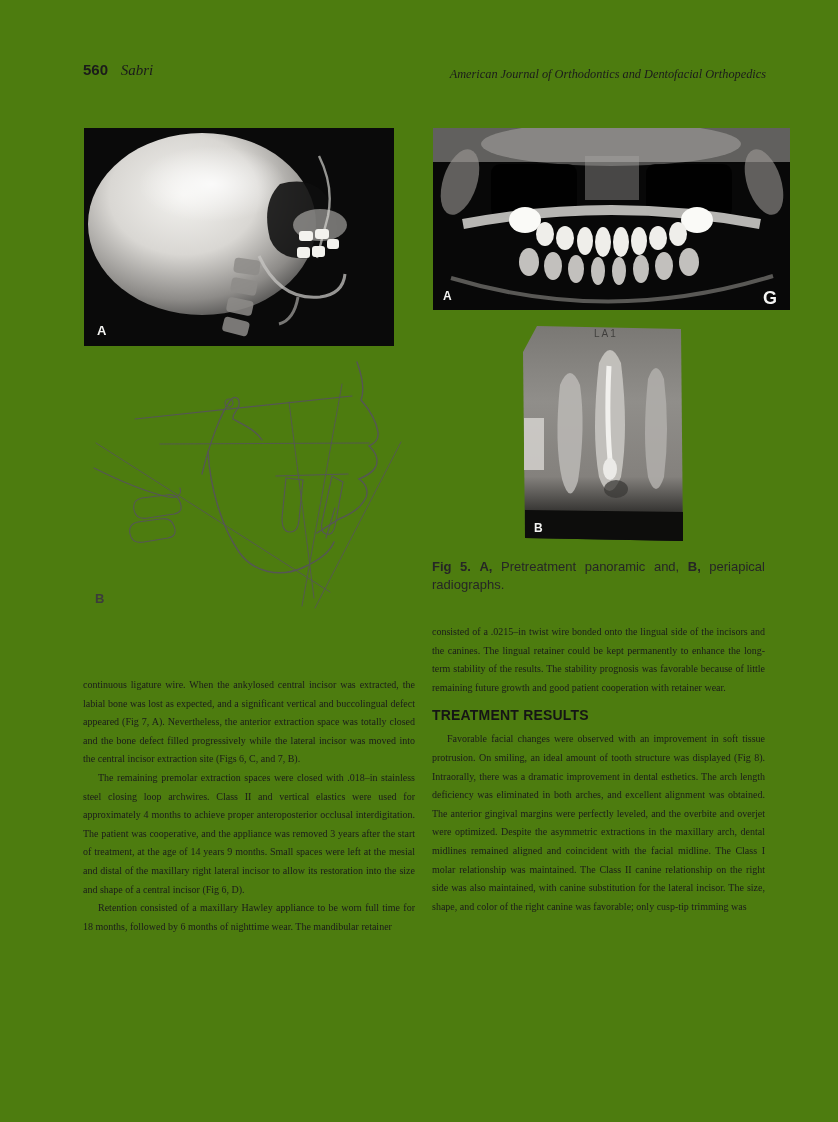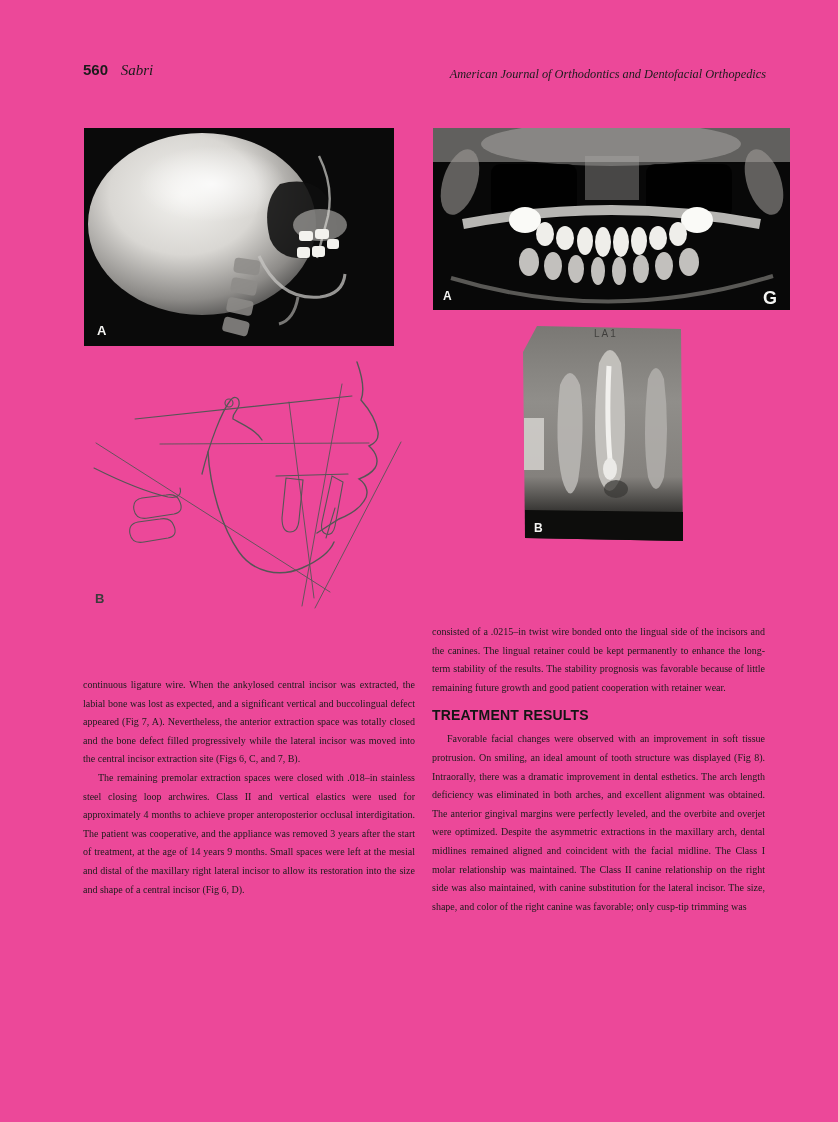--- a/index.html
+++ b/index.html
@@ -1,17 +1,17 @@
 <!DOCTYPE html>
 <html><head>
 <meta charset="utf-8">
 <style>
   html,body { margin:0; padding:0; background:#ffffff; }
   .page {
-    position:relative; width:838px; height:1122px; background:#ec4899;
+    position:relative; width:838px; height:1122px; background:#4d7c0f;
     font-family:"Liberation Serif", serif; color:#1b1b1b; overflow:hidden;
   }
   
   .hdr-left { position:absolute; left:83px; top:61px; font-size:15px; white-space:nowrap; }
   .pgnum { font-family:"Liberation Sans", sans-serif; font-weight:bold; }
   .author { font-style:italic; margin-left:9px; }
   .hdr-right {
     position:absolute; right:72px; top:67px; text-align:right;
     font-style:italic; font-size:12.3px; line-height:14.6px; white-space:nowrap;
   }
@@ -114,20 +114,21 @@
       <path d="M62,142 q-10,2 -8,12 q2,10 14,8 l26,-4 q10,-2 6,-12 q-3,-9 -14,-7 Z"></path>
       <path d="M58,166 q-10,2 -8,12 q2,10 14,8 l24,-4 q10,-2 6,-12 q-3,-9 -14,-7 Z"></path>
     </g>
     <text x="15" y="247" font-size="13" class="tracing-label">B</text>
   </svg>
 
 
   <div class="bodycol" id="leftcol">
     <p>continuous ligature wire. When the ankylosed central incisor was extracted, the labial bone was lost as expected, and a significant vertical and buccolingual defect appeared (Fig 7, A). Nevertheless, the anterior extraction space was totally closed and the bone defect filled progressively while the lateral incisor was moved into the central incisor extraction site (Figs 6, C, and 7, B).</p>
     <p class="indent">The remaining premolar extraction spaces were closed with .018–in stainless steel closing loop archwires. Class II and vertical elastics were used for approximately 4 months to achieve proper anteroposterior occlusal interdigitation. The patient was cooperative, and the appliance was removed 3 years after the start of treatment, at the age of 14 years 9 months. Small spaces were left at the mesial and distal of the maxillary right lateral incisor to allow its restoration into the size and shape of a central incisor (Fig 6, D).</p>
+    <p class="indent">Retention consisted of a maxillary Hawley appliance to be worn full time for 18 months, followed by 6 months of nighttime wear. The mandibular retainer</p>
   </div>
 
   <svg id="fig5a" class="fig" viewBox="0 0 357 182">
     <rect width="357" height="182" fill="#080808"></rect>
     <rect x="0" y="0" width="357" height="34" fill="#b9b8b4" opacity=".5"></rect>
     <ellipse cx="178" cy="16" rx="130" ry="22" fill="#d0cfcb" opacity=".35"></ellipse>
     <ellipse cx="27" cy="54" rx="17" ry="34" fill="#9c9a96" opacity=".6" transform="rotate(18 27 54)"></ellipse>
     <ellipse cx="331" cy="54" rx="17" ry="34" fill="#9c9a96" opacity=".6" transform="rotate(-18 331 54)"></ellipse>
     <rect x="58" y="36" width="86" height="54" rx="9" fill="#000000" opacity=".78"></rect>
     <rect x="213" y="36" width="86" height="54" rx="9" fill="#000000" opacity=".78"></rect>
@@ -176,20 +177,27 @@
     <path d="M79,40 q-8,70 0,114 q10,28 22,0 q8,-48 0,-114 q-11,-26 -22,0 Z" fill="#c4c2be" opacity=".95"></path>
     <path d="M89,43 q-3,58 2,104" stroke="#f2f1ee" stroke-width="5" fill="none"></path>
     <ellipse cx="90" cy="146" rx="7" ry="11" fill="#ebeae7"></ellipse>
     <ellipse cx="96" cy="166" rx="12" ry="9" fill="#3b3a37" opacity=".75"></ellipse>
     <path d="M128,56 q-6,58 0,98 q8,24 16,0 q6,-48 0,-98 q-8,-22 -16,0 Z" fill="#b1afab" opacity=".85"></path>
     <polygon points="5,187 163,189 163,218 5,215" fill="#0d0d0c"></polygon>
     <text x="14" y="209" font-size="12" class="xray-label">B</text>
     <text x="74" y="14" font-size="10" class="film-mark">LA1</text>
   </svg>
 
+  <p class="caption" id="cap5">
+    <b>Fig 5.</b>
+    <b>A,</b>
+    <span>Pretreatment panoramic and,</span>
+    <b>B,</b>
+    <span>periapical radiographs.</span>
+  </p>
 
   <div class="bodycol" id="rightcol">
     <p>consisted of a .0215–in twist wire bonded onto the lingual side of the incisors and the canines. The lingual retainer could be kept permanently to enhance the long-term stability of the results. The stability prognosis was favorable because of little remaining future growth and good patient cooperation with retainer wear.</p>
     <h2 class="section-heading">TREATMENT RESULTS</h2>
     <p class="indent">Favorable facial changes were observed with an improvement in soft tissue protrusion. On smiling, an ideal amount of tooth structure was displayed (Fig 8). Intraorally, there was a dramatic improvement in dental esthetics. The arch length deficiency was eliminated in both arches, and excellent alignment was obtained. The anterior gingival margins were perfectly leveled, and the overbite and overjet were optimized. Despite the asymmetric extractions in the maxillary arch, dental midlines remained aligned and coincident with the facial midline. The Class I molar relationship was maintained. The Class II canine relationship on the right side was also maintained, with canine substitution for the lateral incisor. The size, shape, and color of the right canine was favorable; only cusp-tip trimming was</p>
   </div>
 
 </div>
 
 </body></html>

